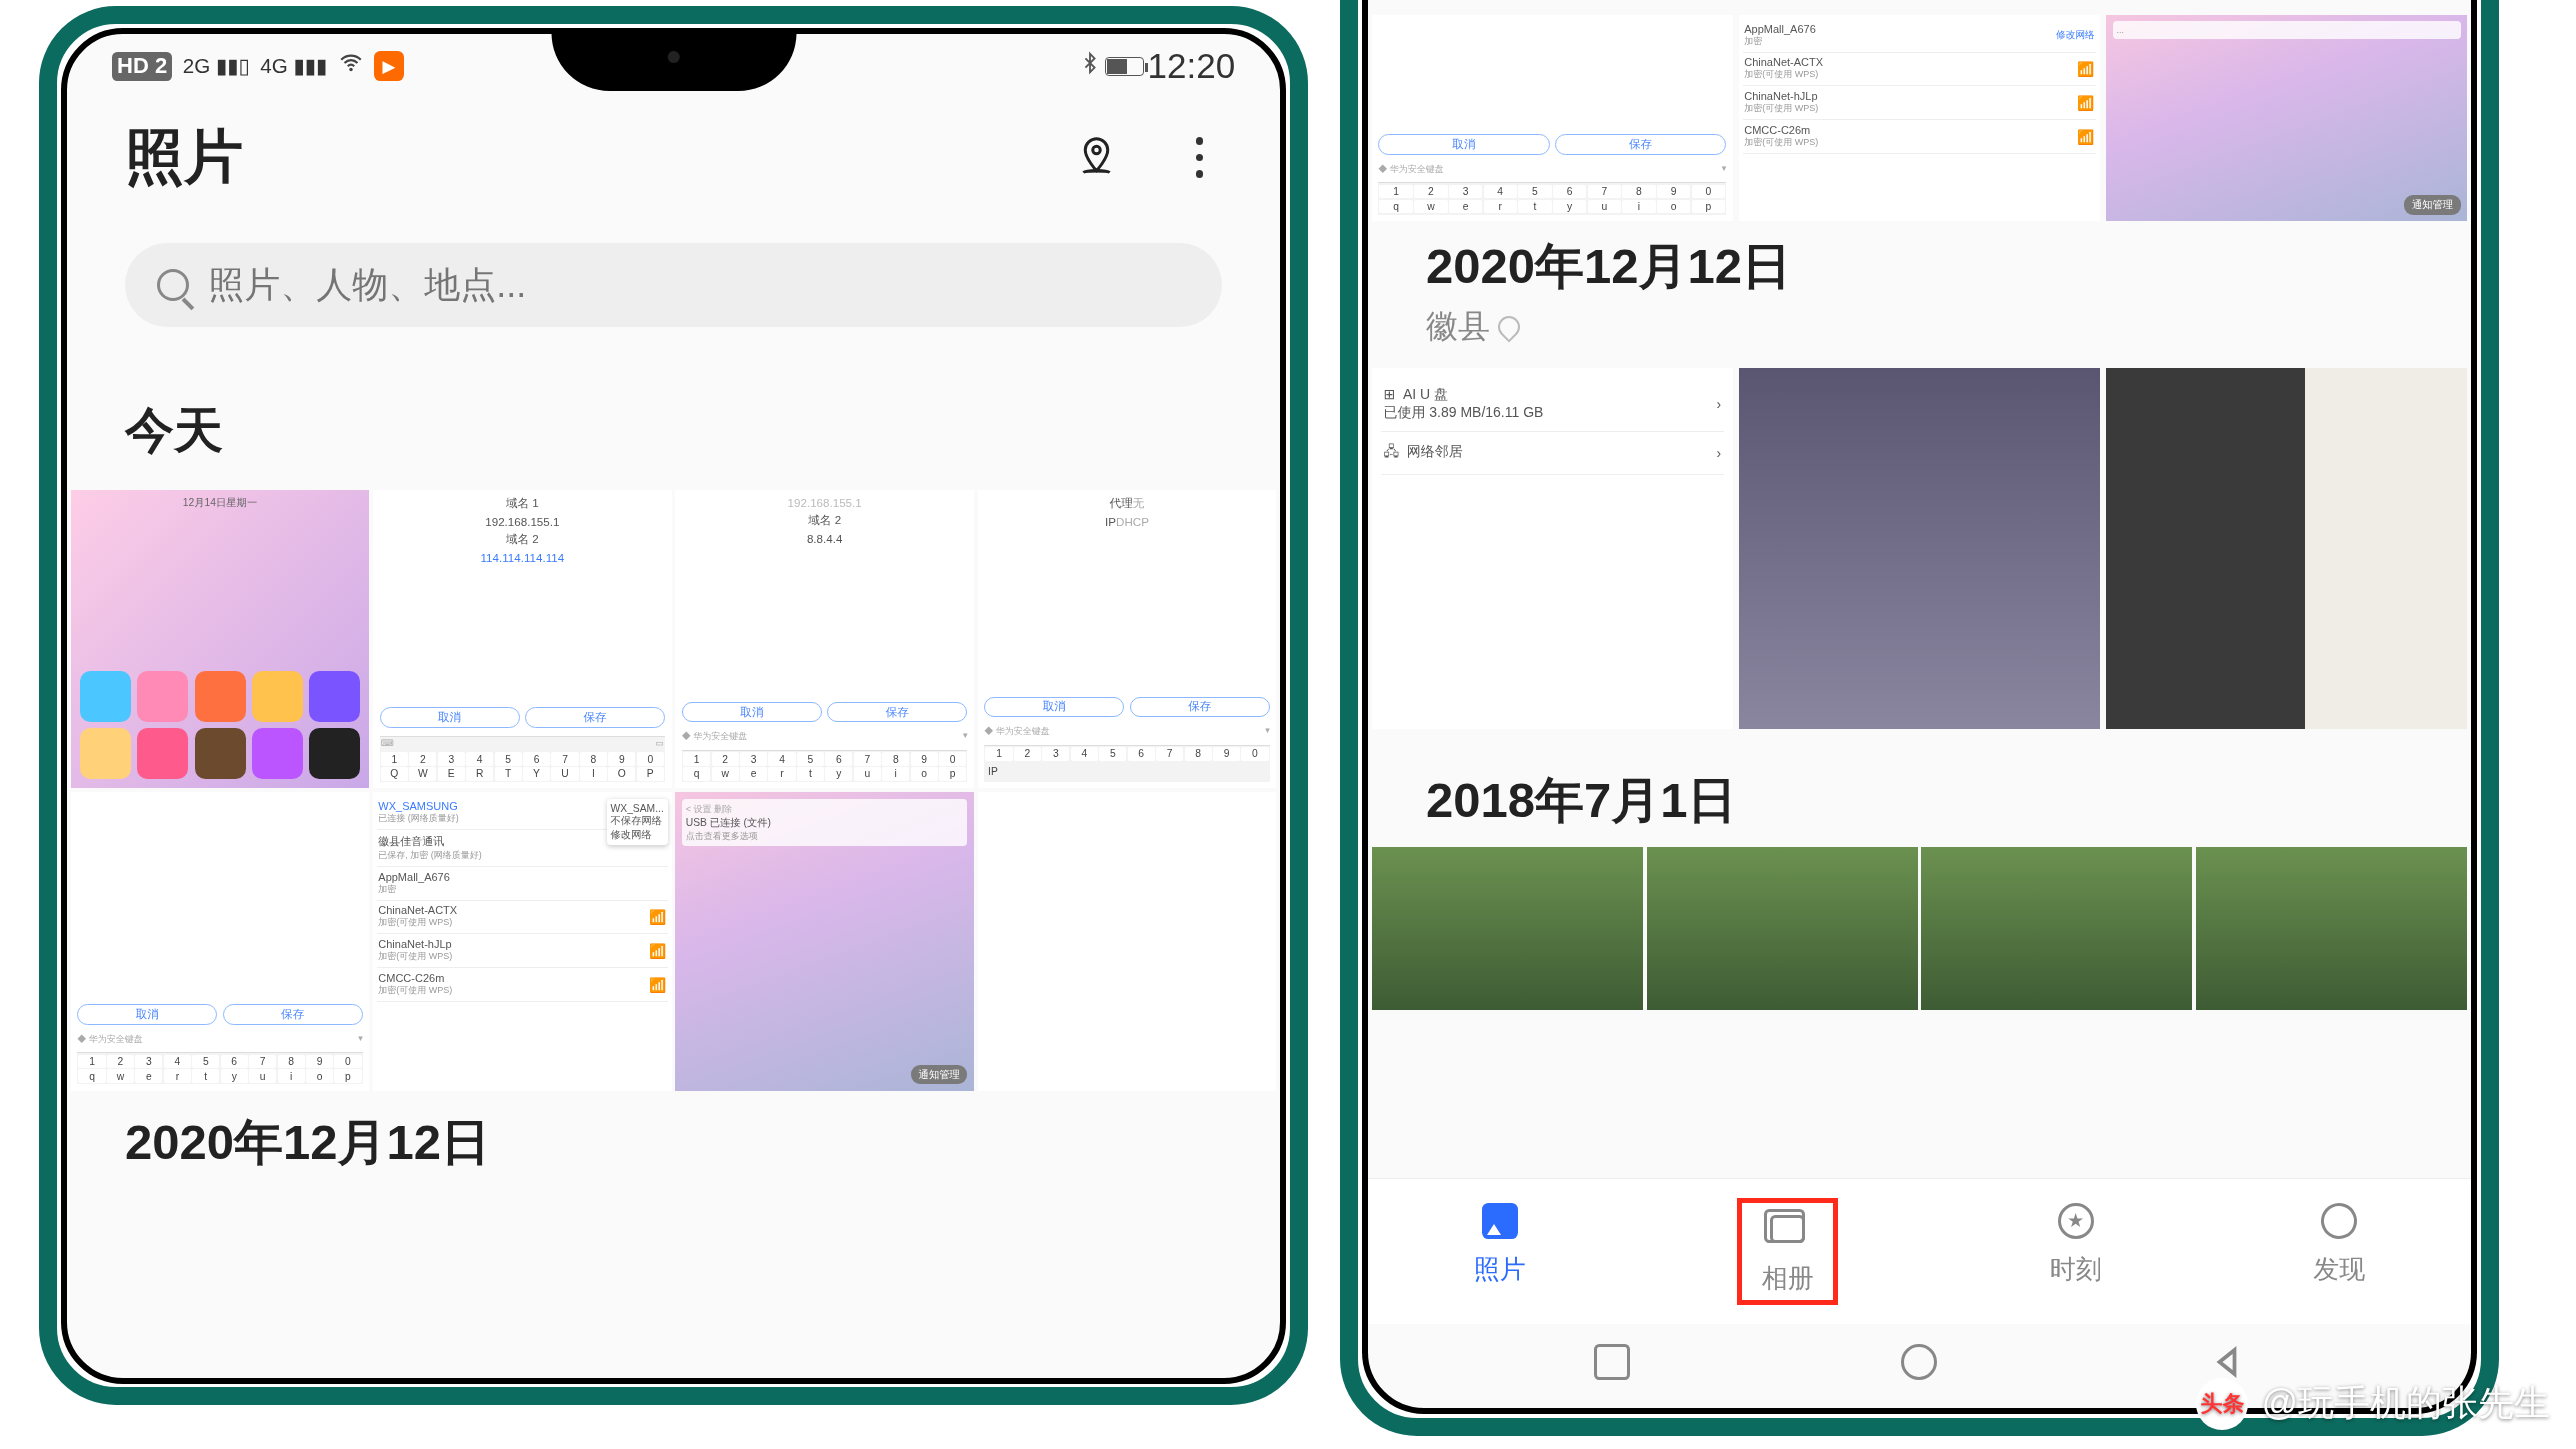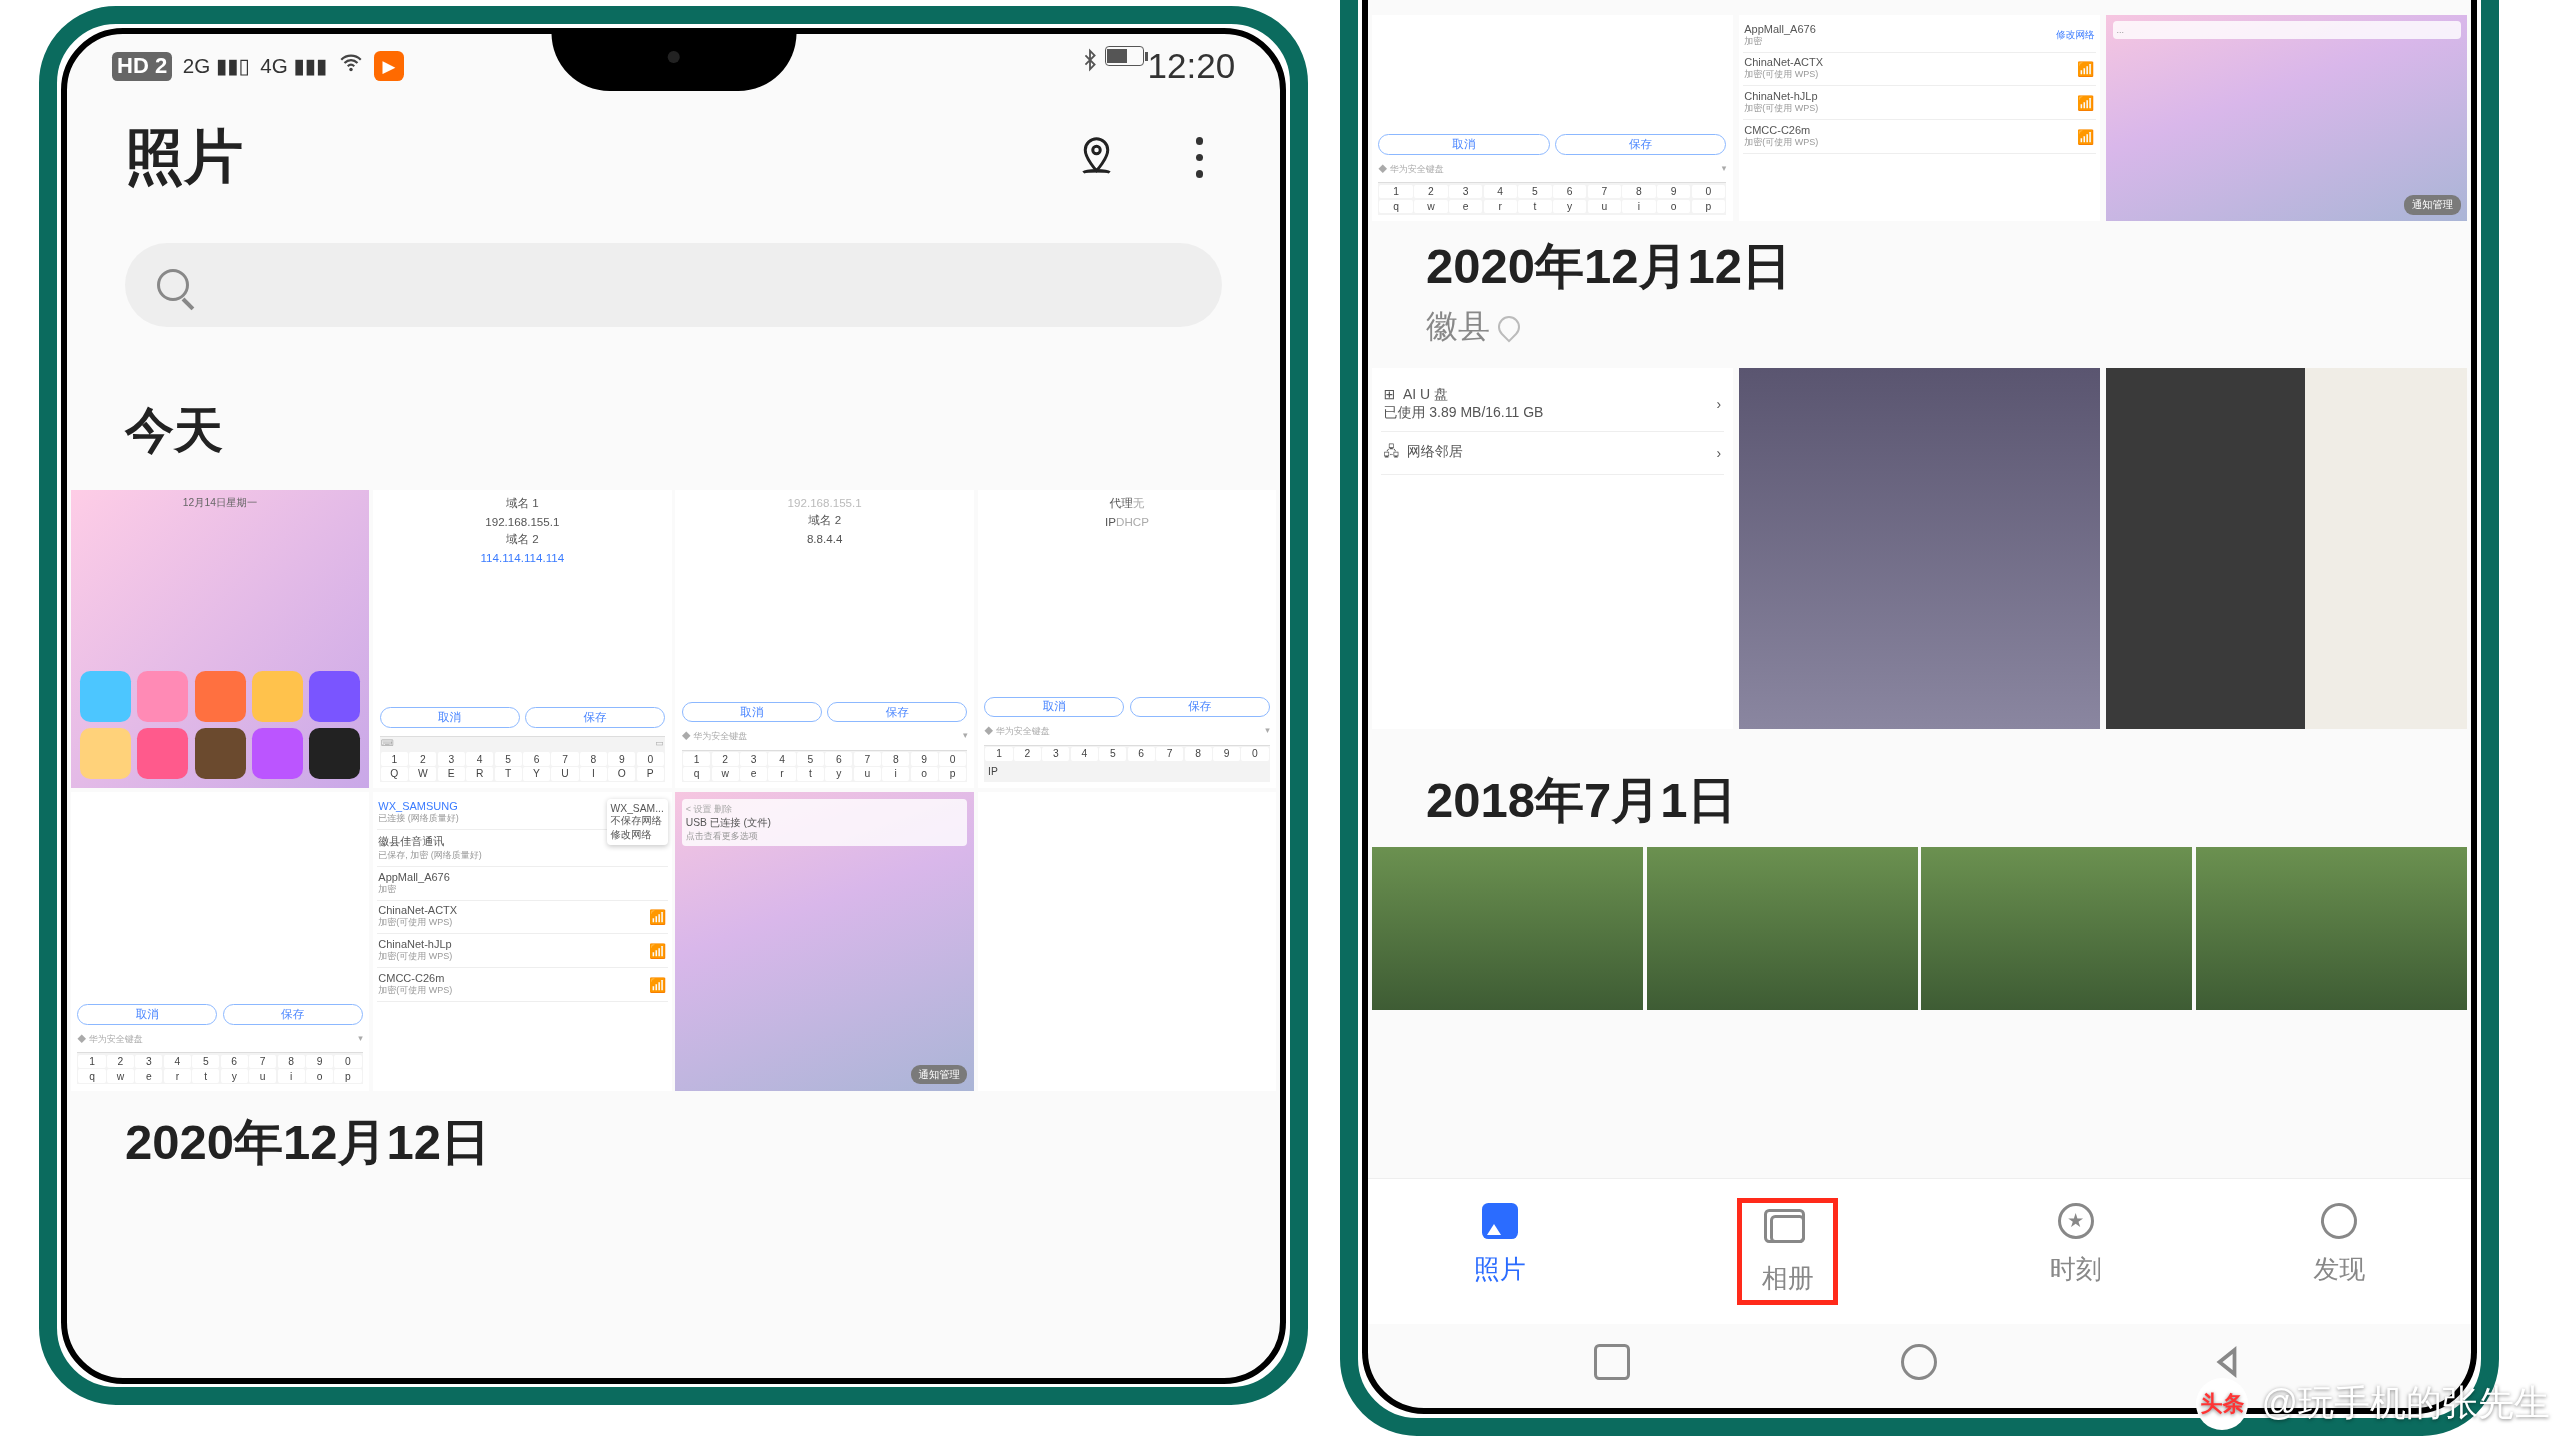--- a/index.html
+++ b/index.html
@@ -13,21 +13,21 @@
 
 
 #p1{left:39px;top:6.4px;width:1269px;height:1399px}
 #p2{left:1340px;top:-1436px;width:1159px;height:2872px}
 
 
 .status{height:64px;display:flex;align-items:center;justify-content:space-between;padding:0 45px;font-size:28px;color:#333}
 .sbar-left{display:flex;align-items:center;gap:10.3px}
 .hd{background:#666;color:#fff;font-weight:700;padding:1.3px 5.2px;border-radius:5.2px;font-size:22px}
 .sig{font-size:20.6px}
-.sbar-right{display:flex;gap:4px}
+.sbar-right{display:flex;align-items:center;gap:4px}
 .bt{width:39px;height:19.3px;border:1.9px solid #555;border-radius:3.9px;position:relative}
 .bt::after{content:"";position:absolute;right:-5.2px;top:5.2px;width:3.2px;height:9px;background:#555}
 .bt-fill{position:absolute;left:1.3px;top:1.3px;bottom:1.3px;width:55%;background:#555}
 .play{width:30px;height:30px;border-radius:6.4px;background:#ff6a00;display:flex;align-items:center;justify-content:center;color:#fff;font-size:16.7px}
 
 
 .hdr{display:flex;align-items:center;justify-content:space-between;padding:19.3px 58px 6.4px}
 .title{font-size:59px;font-weight:650;color:#222}
 .hdr-ic{display:flex;gap:58px;align-items:center}
 .icon{width:45px;height:45px;display:flex;align-items:center;justify-content:center;color:#333}
@@ -155,20 +155,21 @@
         <span class="icon dots">
             <span></span>
             <span></span>
             <span></span>
           </span>
       </div>
     </div>
 
     <div class="search">
       <span class="mag"></span>
+      <input placeholder="照片、人物、地点..." style="">
     </div>
 
     <div class="sec">今天</div>
 
     <div class="grid">
 
       <div class="thumb t-pink">
         <div class="pinkdate">12月14日星期一</div>
         <div class="homesc">
           <span style="background:#4cc6ff"></span>

